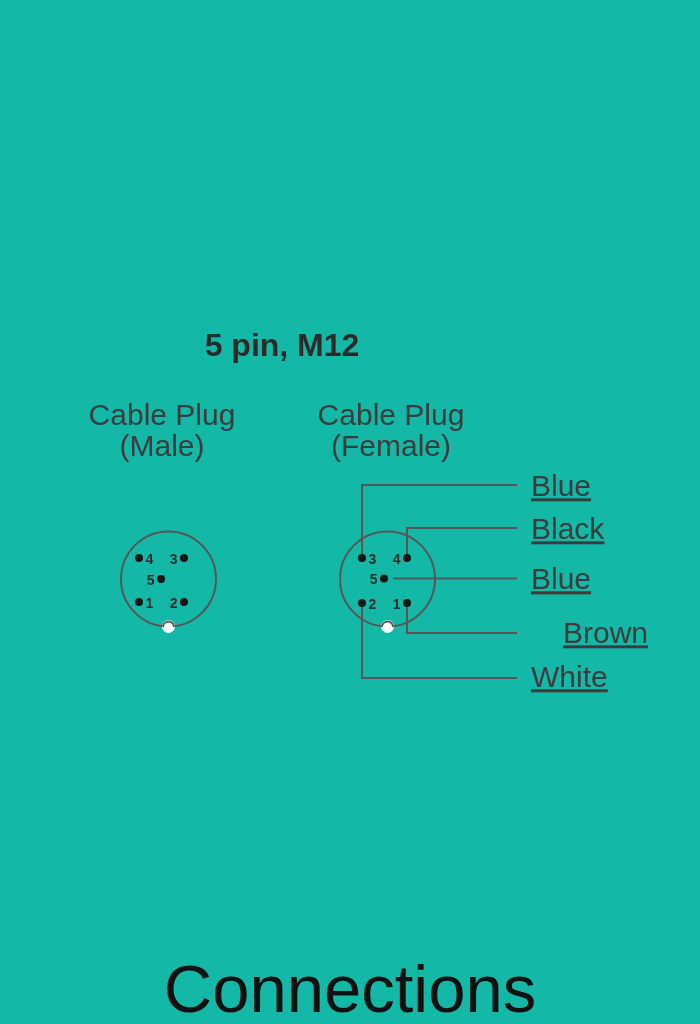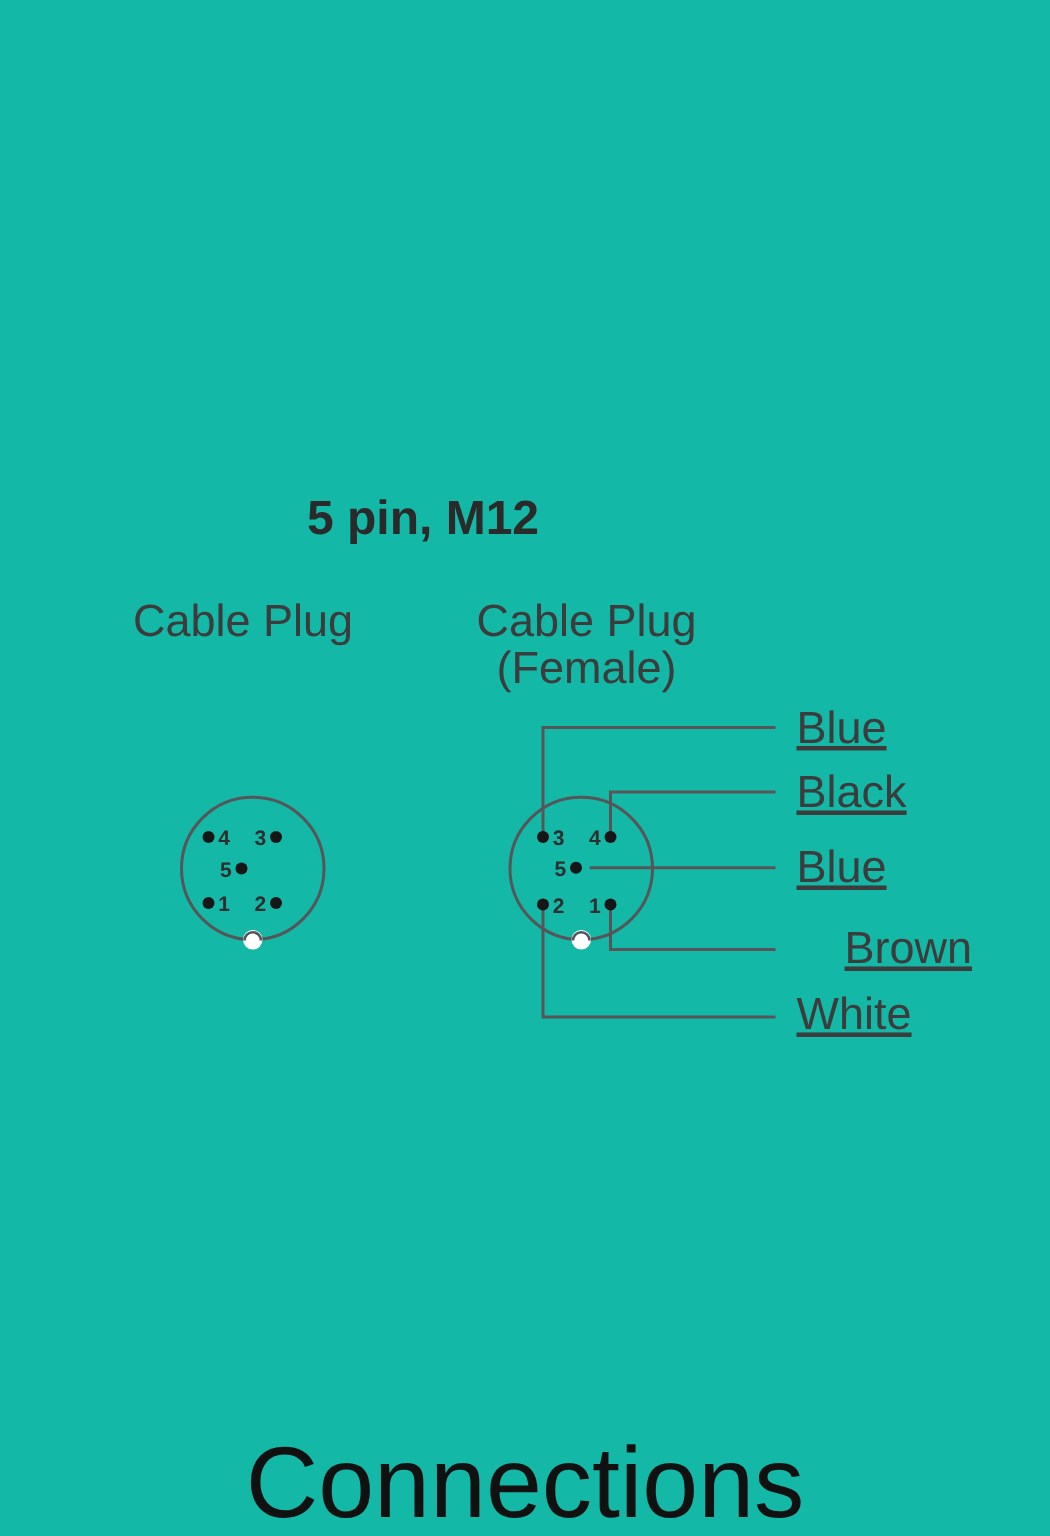--- a/index.html
+++ b/index.html
@@ -62,20 +62,21 @@
 </style>
 </head>
 <body>
 
 <div class="screen">
 
   <div class="diagram-title">5 pin, M12</div>
 
   <div class="plug-heading sensor">
     <div>Cable Plug</div>
+    <div>(Male)</div>
   </div>
 
   <div class="plug-heading cable">
     <div>Cable Plug</div>
     <div>(Female)</div>
   </div>
 
   <svg class="diagram-svg" id="diagram-svg" viewBox="0 0 700 1024">
       <polyline points="362,558 362,485 517,485" fill="none" stroke="#565658" stroke-width="2"></polyline>
       <polyline points="407,558 407,528 517,528" fill="none" stroke="#565658" stroke-width="2"></polyline>

